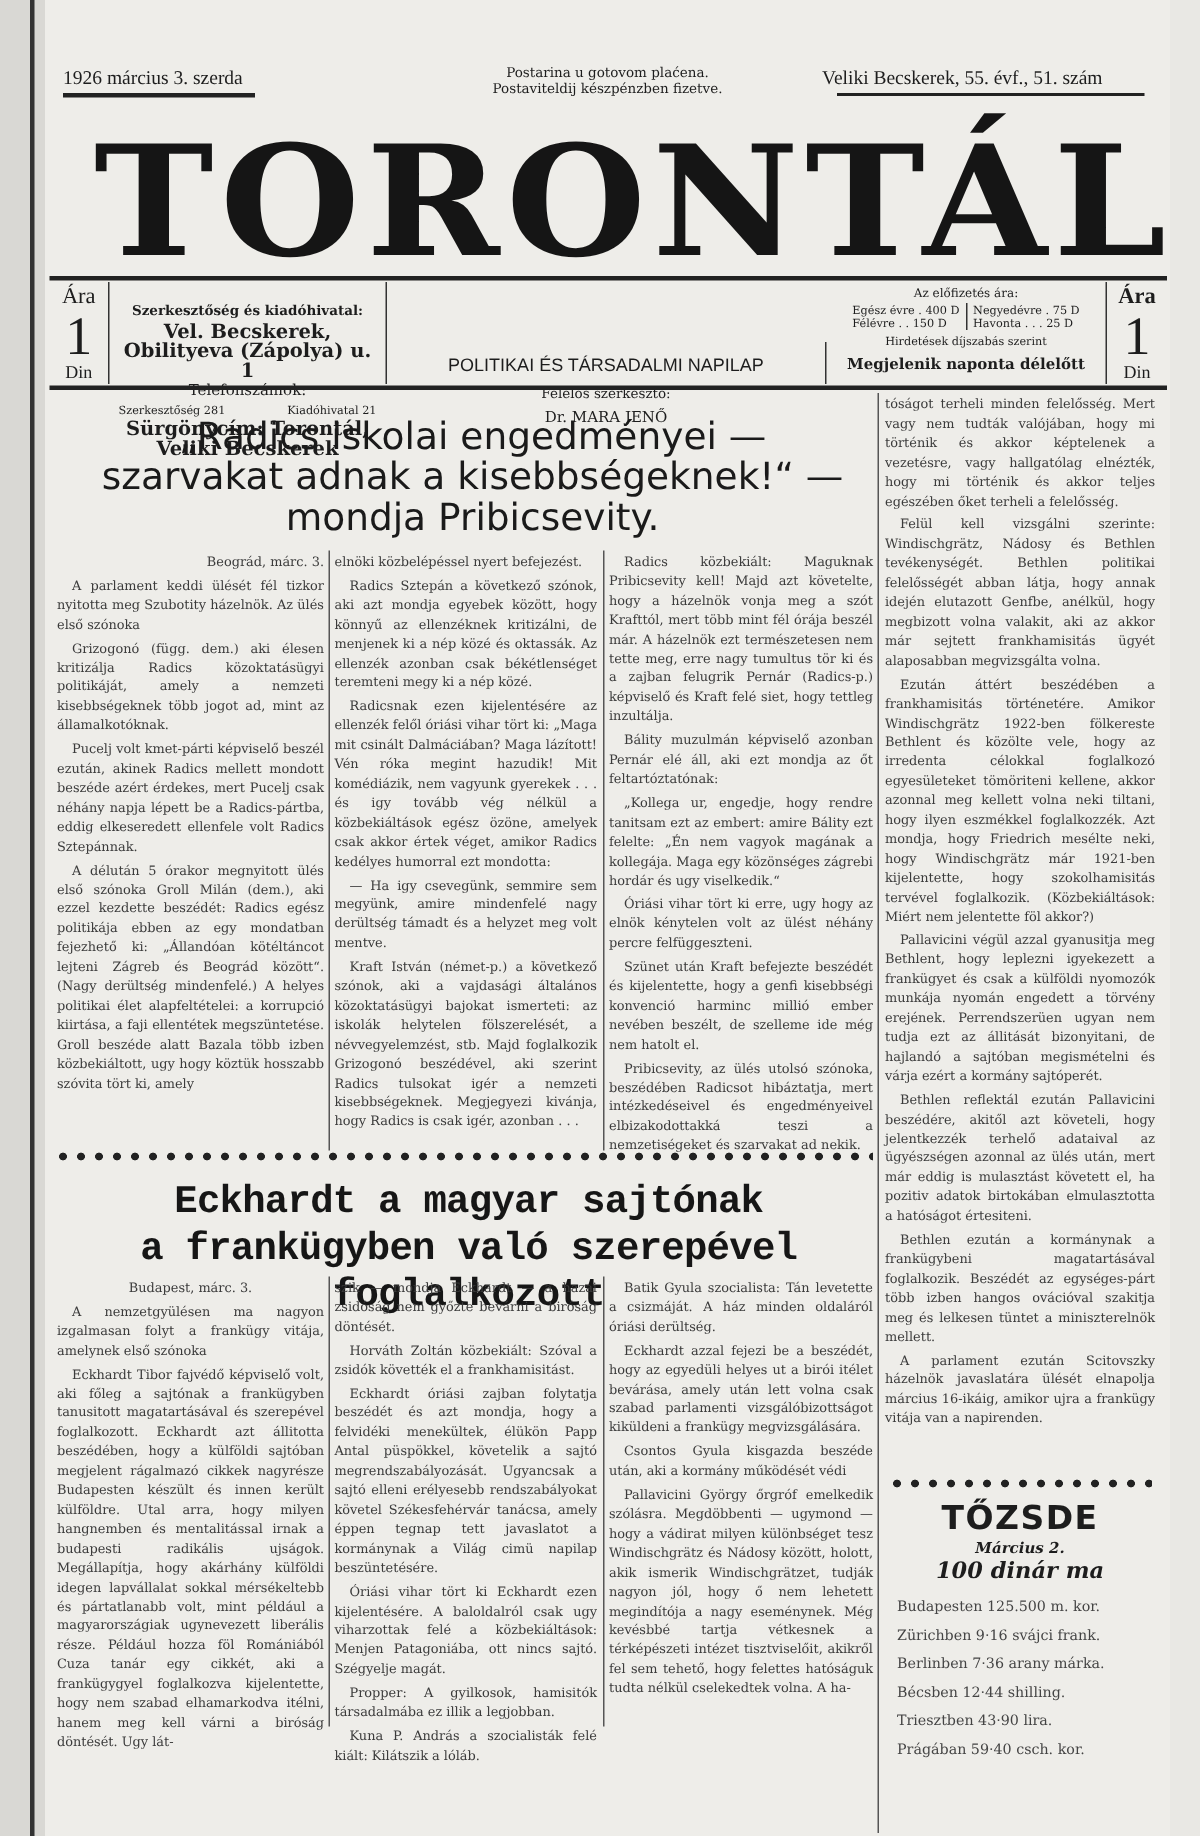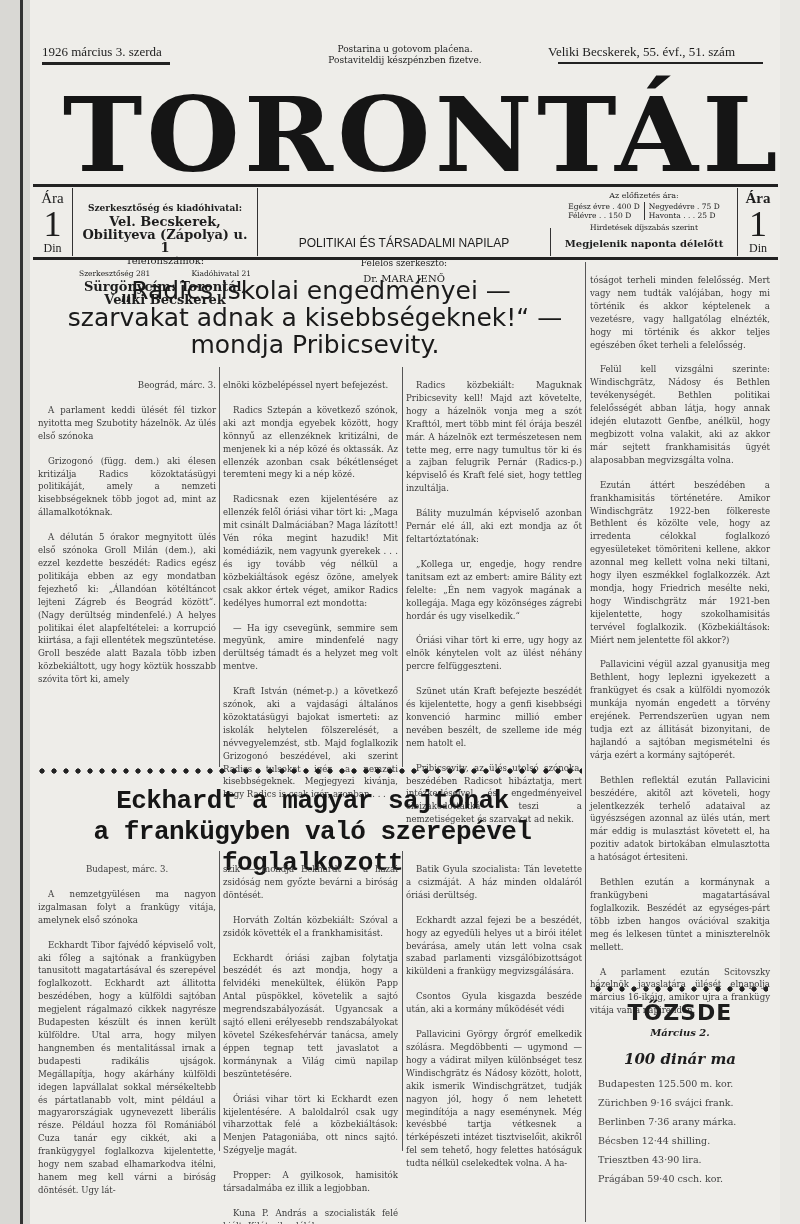--- a/index.html
+++ b/index.html
@@ -32,28 +32,28 @@
   .sub{width:187px;padding:2px 6px;text-align:center;font-size:8px;line-height:12px;}
   .sub .tbl{display:flex;justify-content:center;text-align:left;font-size:7.5px;line-height:9px;}
   .sub .tbl .c{padding:0 4px;}
   .sub .tbl .c+ .c{border-left:1px solid #333;}
   .sub .m{font-size:10px;font-weight:bold;margin-top:4px;}
   .h1{position:absolute;left:45px;width:540px;text-align:center;font-family:"DejaVu Sans",sans-serif;
     font-size:25px;line-height:27px;color:#1a1a1a;}
   .h2{position:absolute;left:40px;width:545px;text-align:center;font-family:"DejaVu Sans",sans-serif;
     font-weight:bold;font-size:26px;line-height:31px;letter-spacing:-0.5px;color:#161616;}
   .col{position:absolute;font-size:8.6px;line-height:12.9px;text-align:justify;color:#3b3b3b;}
-  .col p{margin:12px 0 3px 0;text-indent:10px;}
+  .col p{margin:2px 0 3px 0;text-indent:10px;}
   .col .date{text-align:right;text-indent:0;}
   .vr{position:absolute;width:1px;background:#555;}
   .dots{position:absolute;height:6px;background:radial-gradient(circle,#222 2.4px,transparent 2.8px) 0 0/12px 6px repeat-x;}
   .tozsde{position:absolute;left:590px;top:1000px;width:180px;text-align:center;}
   .tozsde .t{font-family:"DejaVu Sans",sans-serif;font-weight:bold;font-size:22px;letter-spacing:1px;}
   .tozsde .d{font-style:italic;font-weight:bold;font-size:10px;margin-top:2px;}
-  .tozsde .r{font-style:italic;font-weight:bold;font-size:15px;margin-top:12px;}
+  .tozsde .r{font-style:italic;font-weight:bold;font-size:15px;margin-top:0;}
   .tozsde ul{list-style:none;padding:0;margin:6px 0 0 8px;text-align:left;font-size:9.5px;line-height:19px;color:#444;}
 </style>
 </head>
 <body>
 
 <div class="binding"></div>
 <div class="page"></div>
 
 <div class="topline top-left">1926 március 3. szerda</div>
 <div class="bar" style="left:42px;top:62px;width:128px;"></div>
@@ -115,20 +115,21 @@
 <div class="h1" style="top:277px;">
   <div>„Radics iskolai engedményei —</div>
   <div>szarvakat adnak a kisebbségeknek!“ —</div>
   <div>mondja Pribicsevity.</div>
 </div>
 
 <div class="col" style="left:38px;top:367px;width:178px;">
   <p class="date">Beográd, márc. 3.</p>
   <p>A parlament keddi ülését fél tizkor nyitotta meg Szubotity házelnök. Az ülés első szónoka</p>
   <p>Grizogonó (függ. dem.) aki élesen kritizálja Radics közoktatásügyi politikáját, amely a nemzeti kisebbségeknek több jogot ad, mint az államalkotóknak.</p>
+  <p>Pucelj volt kmet-párti képviselő beszél ezután, akinek Radics mellett mondott beszéde azért érdekes, mert Pucelj csak néhány napja lépett be a Radics-pártba, eddig elkeseredett ellenfele volt Radics Sztepánnak.</p>
   <p>A délután 5 órakor megnyitott ülés első szónoka Groll Milán (dem.), aki ezzel kezdette beszédét: Radics egész politikája ebben az egy mondatban fejezhető ki: „Állandóan kötéltáncot lejteni Zágreb és Beográd között“. (Nagy derültség mindenfelé.) A helyes politikai élet alapfeltételei: a korrupció kiirtása, a faji ellentétek megszüntetése. Groll beszéde alatt Bazala több izben közbekiáltott, ugy hogy köztük hosszabb szóvita tört ki, amely</p>
 </div>
 <div class="vr" style="left:219px;top:367px;height:400px;"></div>
 <div class="col" style="left:223px;top:367px;width:175px;">
   <p style="text-indent:0">elnöki közbelépéssel nyert befejezést.</p>
   <p>Radics Sztepán a következő szónok, aki azt mondja egyebek között, hogy könnyű az ellenzéknek kritizálni, de menjenek ki a nép közé és oktassák. Az ellenzék azonban csak békétlenséget teremteni megy ki a nép közé.</p>
   <p>Radicsnak ezen kijelentésére az ellenzék felől óriási vihar tört ki: „Maga mit csinált Dalmáciában? Maga lázított! Vén róka megint hazudik! Mit komédiázik, nem vagyunk gyerekek . . . és igy tovább vég nélkül a közbekiáltások egész özöne, amelyek csak akkor értek véget, amikor Radics kedélyes humorral ezt mondotta:</p>
   <p>— Ha igy csevegünk, semmire sem megyünk, amire mindenfelé nagy derültség támadt és a helyzet meg volt mentve.</p>
   <p>Kraft István (német-p.) a következő szónok, aki a vajdasági általános közoktatásügyi bajokat ismerteti: az iskolák helytelen fölszerelését, a névvegyelemzést, stb. Majd foglalkozik Grizogonó beszédével, aki szerint Radics tulsokat igér a nemzeti kisebbségeknek. Megjegyezi kivánja, hogy Radics is csak igér, azonban . . .</p>
 </div>

